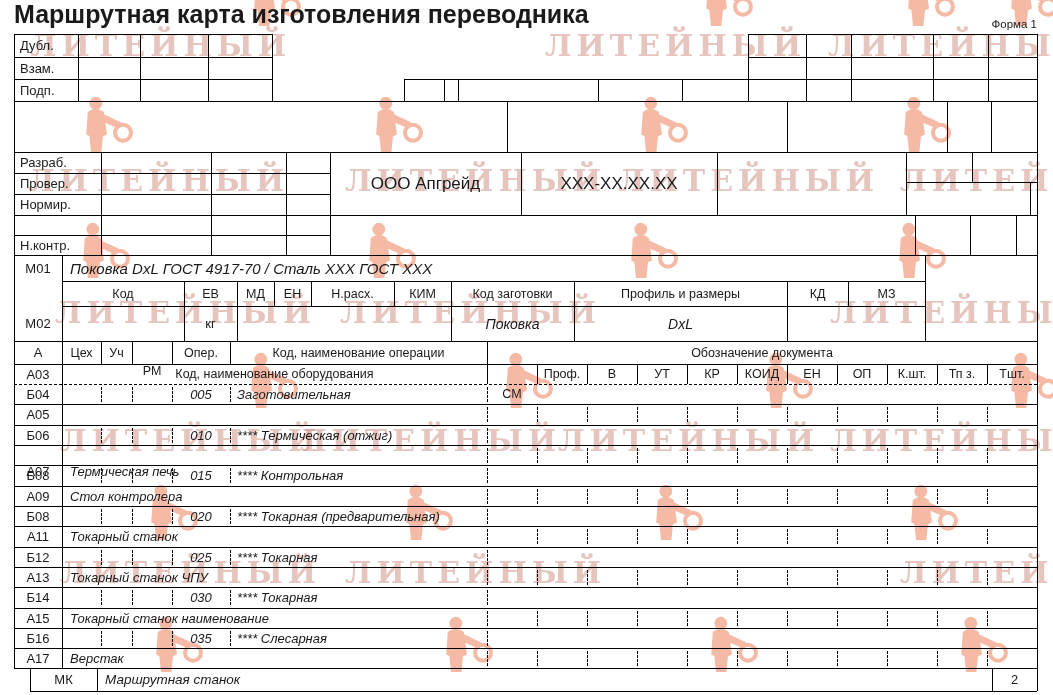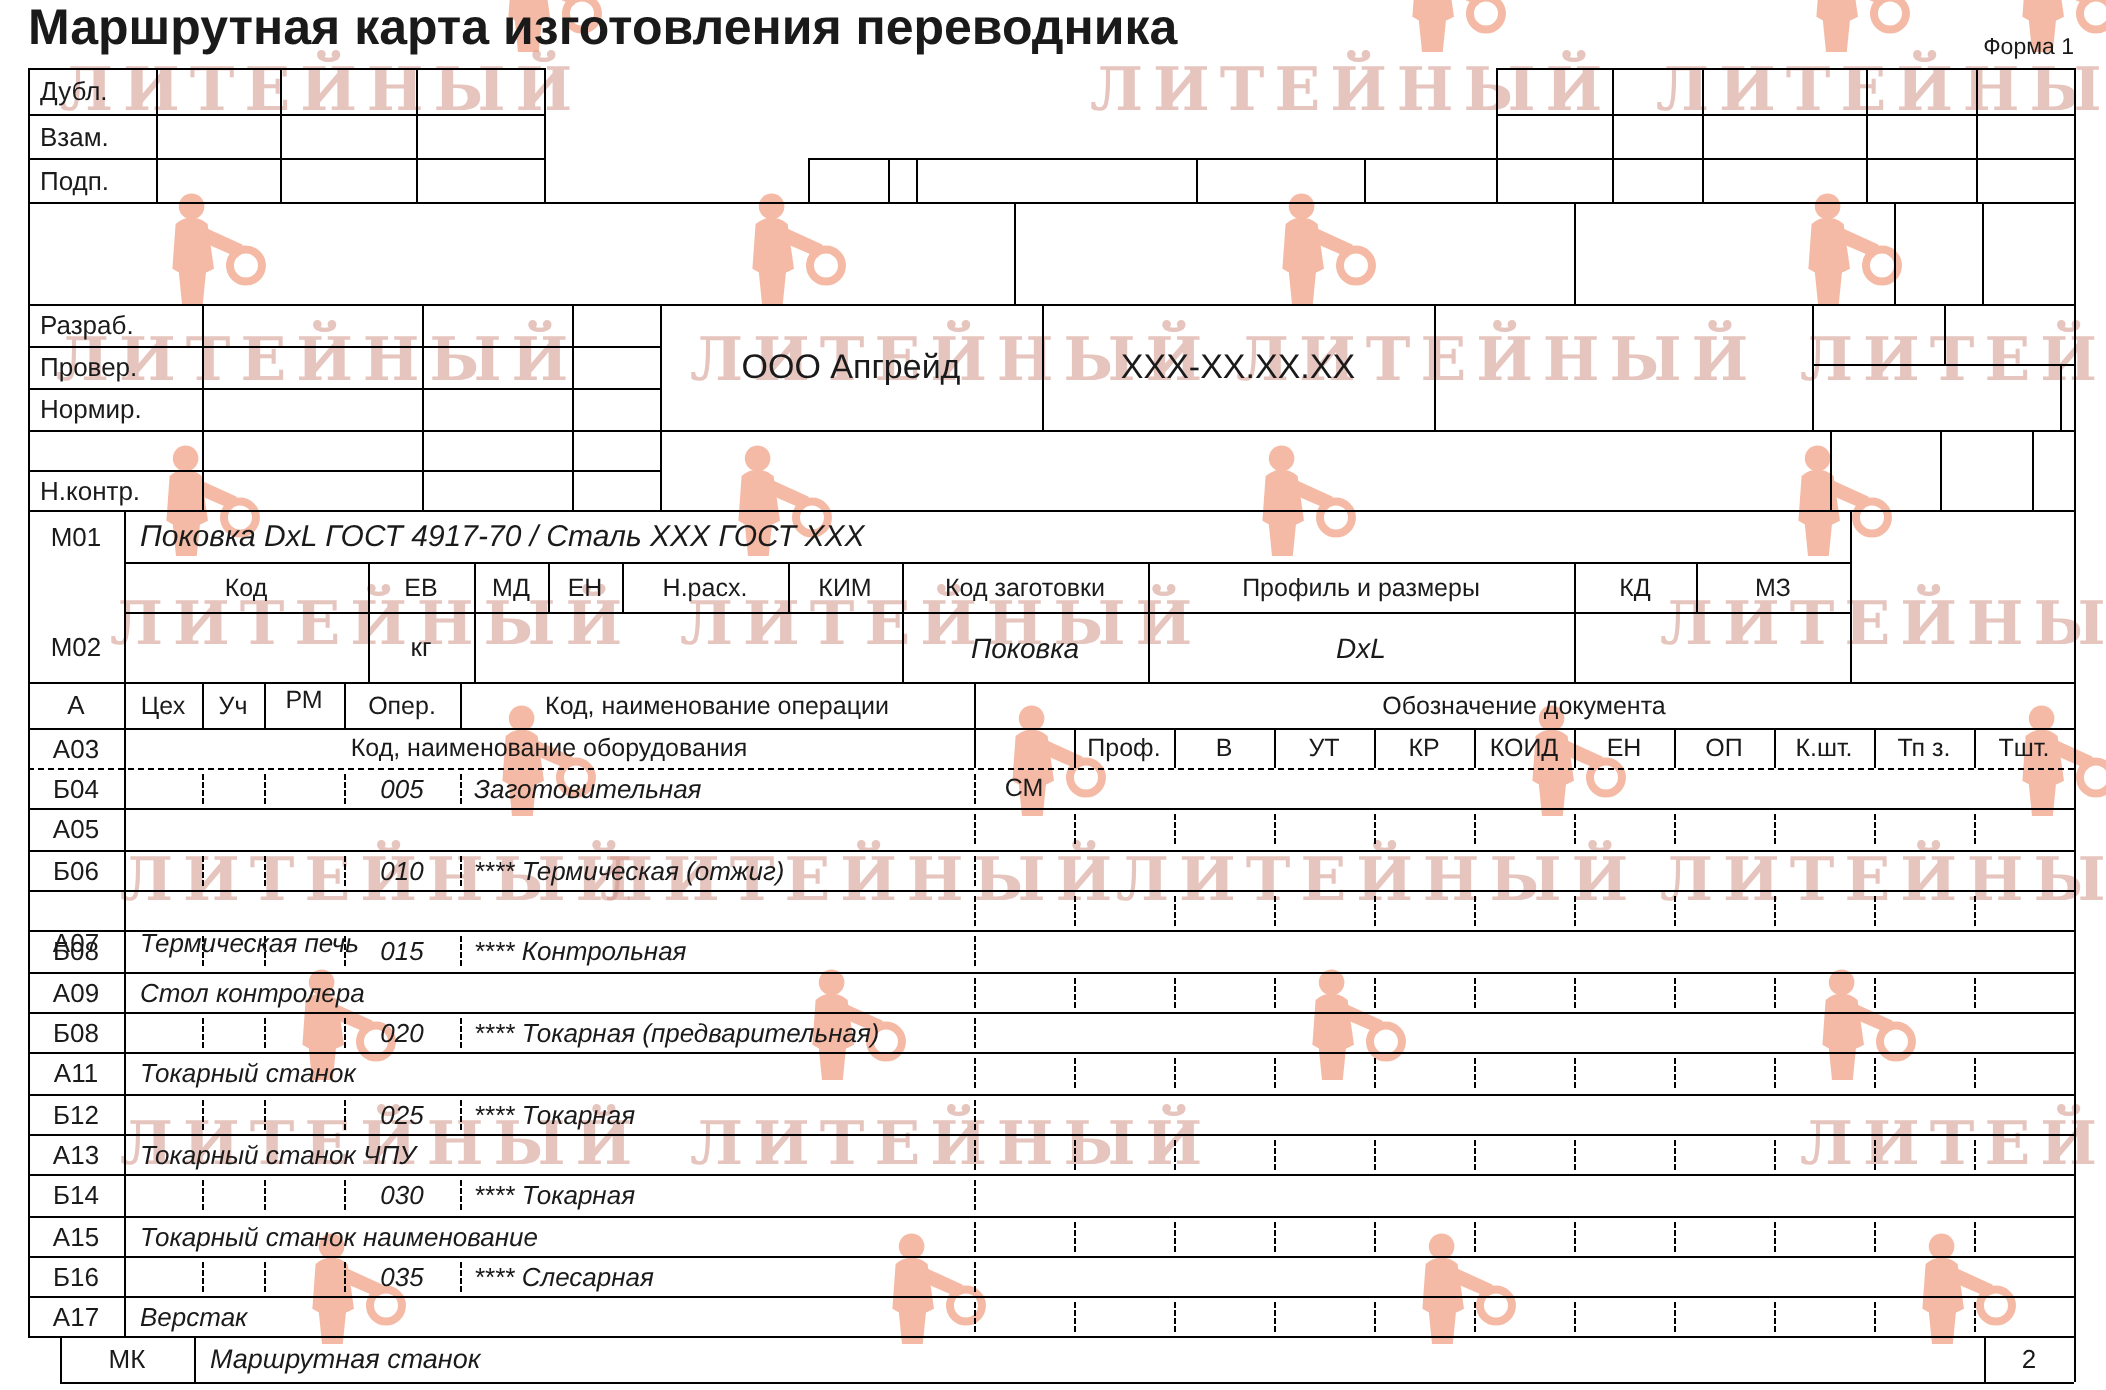--- a/index.html
+++ b/index.html
@@ -519,21 +519,21 @@
     <div class="t c hdr" style="left:848px;top:281px;width:77px;height:25px">МЗ</div>
 
     <div class="t c" style="left:14px;top:306px;width:48px;height:35px">М02</div>
     <div class="t c" style="left:184px;top:306px;width:53px;height:35px">кг</div>
     <div class="t c it" style="left:451px;top:306px;width:123px;height:35px;font-size:14px">Поковка</div>
     <div class="t c it" style="left:574px;top:306px;width:213px;height:35px;font-size:14px">DxL</div>
 
     <div class="t c" style="left:14px;top:341px;width:48px;height:23px">А</div>
     <div class="t c hdr" style="left:62px;top:341px;width:39px;height:23px">Цех</div>
     <div class="t c hdr" style="left:101px;top:341px;width:31px;height:23px">Уч</div>
-    <div class="t c hdr" style="left:132px;top:338px;width:40px;height:23px">РМ</div>
+    <div class="t c hdr" style="left:132px;top:359px;width:40px;height:23px">РМ</div>
     <div class="t c hdr" style="left:172px;top:341px;width:58px;height:23px">Опер.</div>
     <div class="t c hdr" style="left:487px;top:341px;width:550px;height:23px">Обозначение документа</div>
     <div class="t c hdr" style="left:230px;top:341px;width:257px;height:23px">Код, наименование операции</div>
 
     <div class="t c" style="left:14px;top:364px;width:48px;height:20px">А03</div>
     <div class="t c hdr" style="left:62px;top:364px;width:425px;height:20px">Код, наименование оборудования</div>
     <div class="t c hdr" style="left:487px;top:384px;width:50px;height:20px">СМ</div>
     <div class="t c hdr" style="left:537px;top:364px;width:50px;height:20px">Проф.</div>
     <div class="t c hdr" style="left:587px;top:364px;width:50px;height:20px">В</div>
     <div class="t c hdr" style="left:637px;top:364px;width:50px;height:20px">УТ</div>

